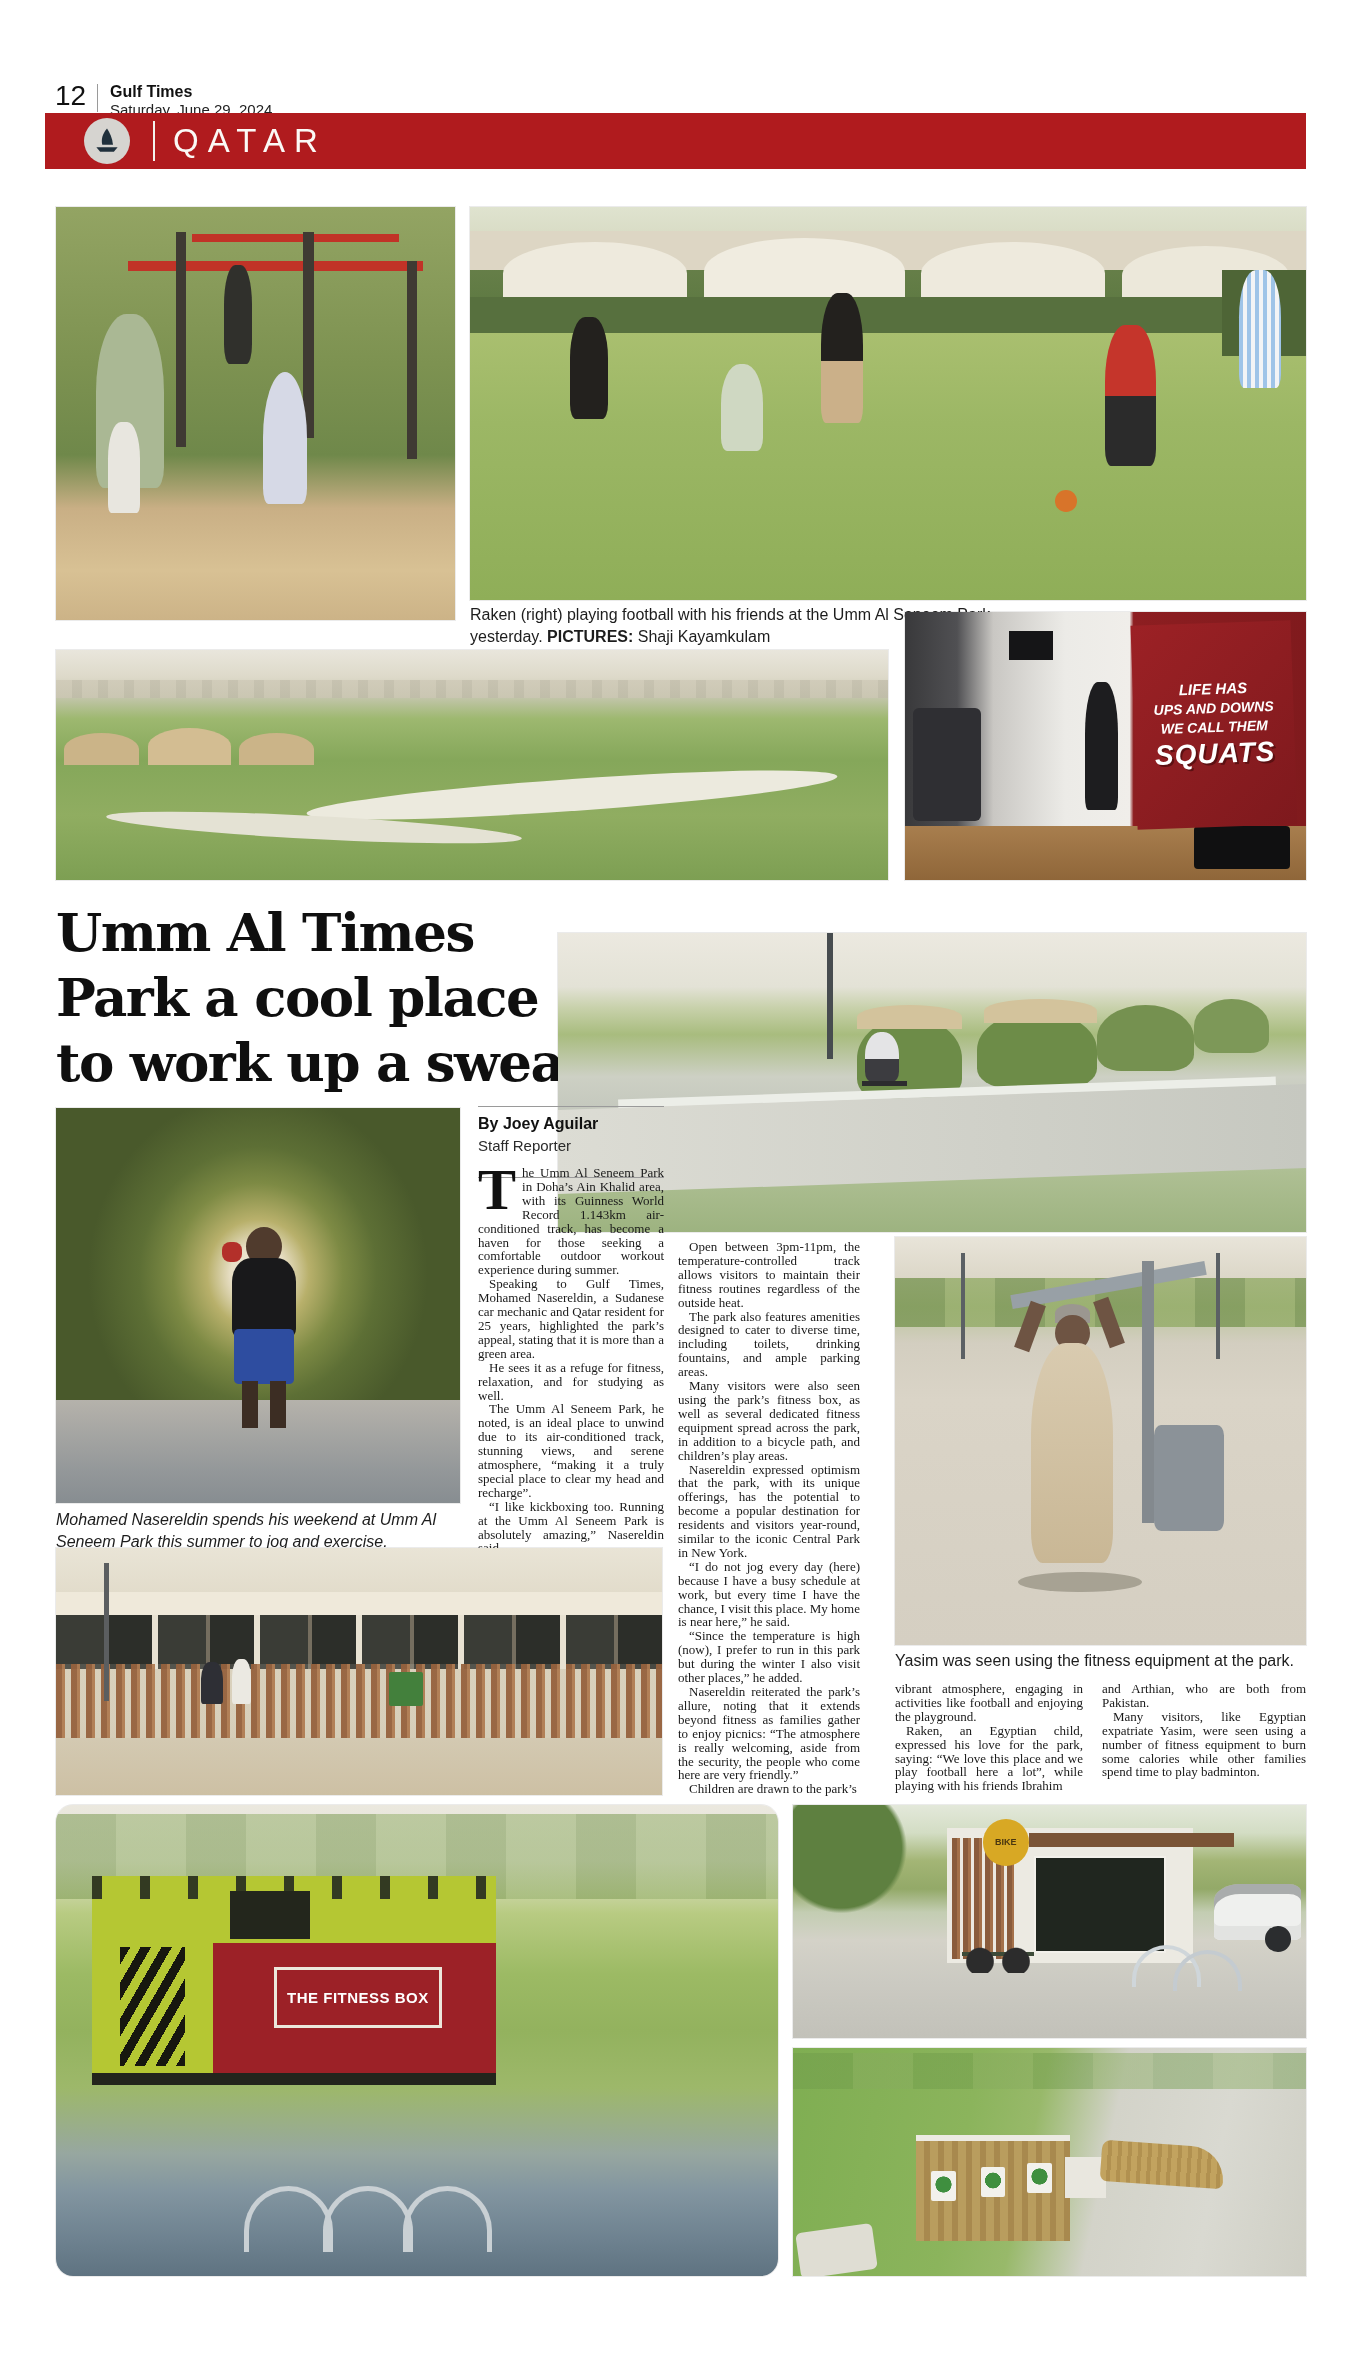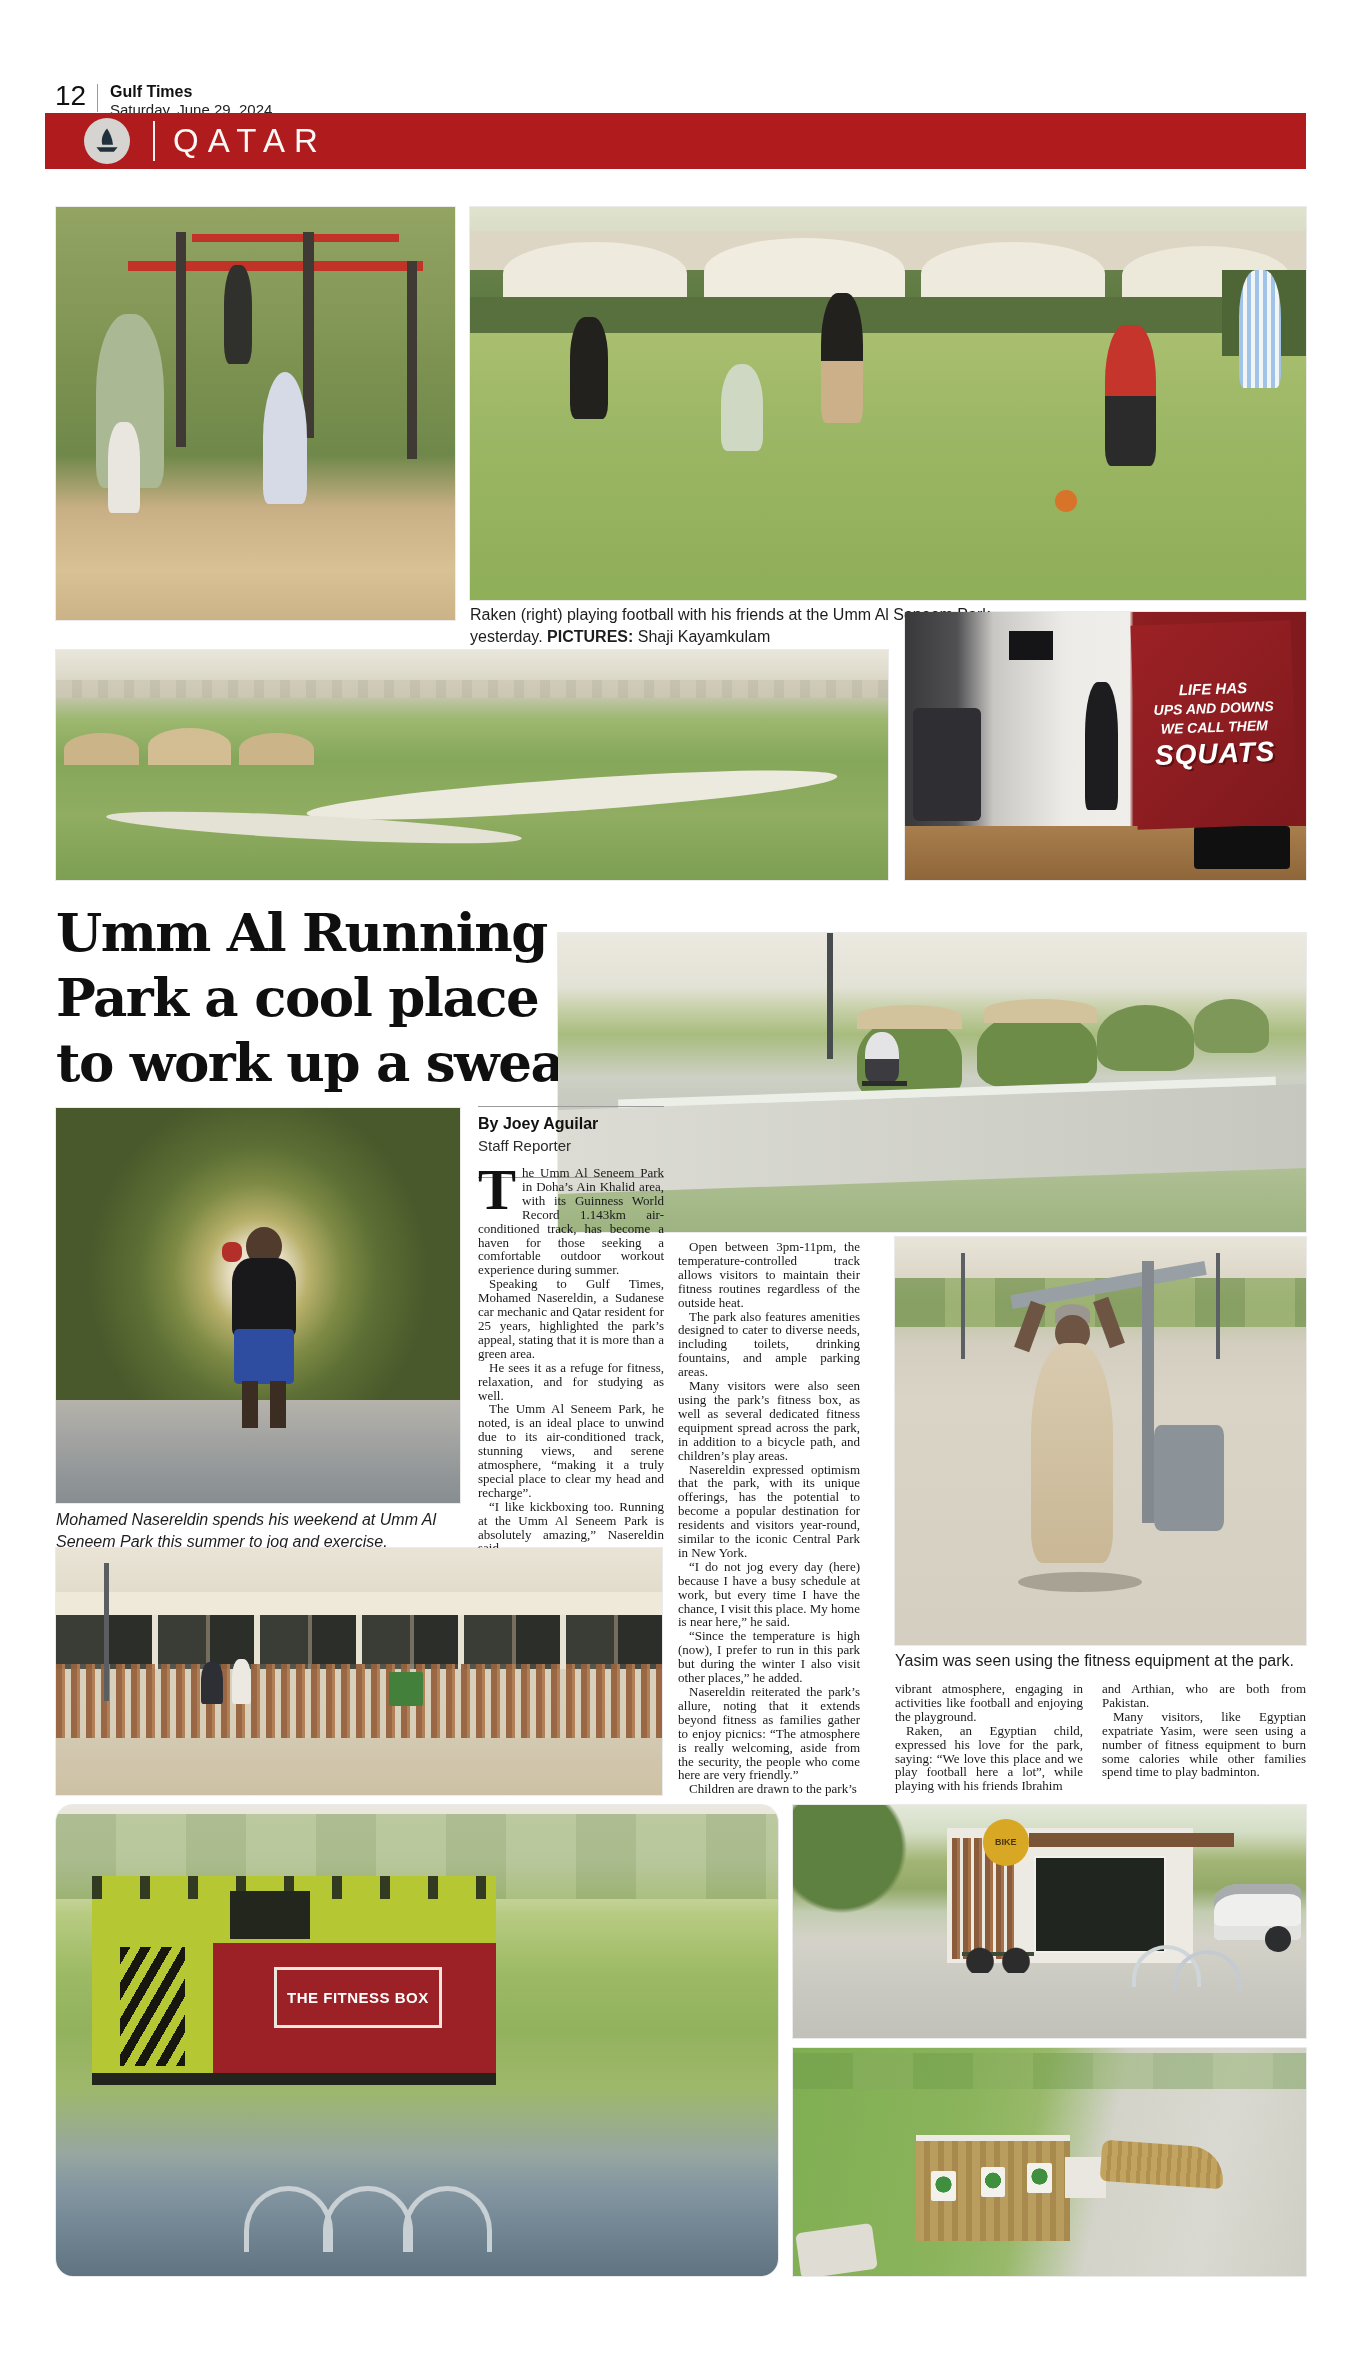--- a/index.html
+++ b/index.html
@@ -122,21 +122,21 @@
   <div class="ph p-panorama" style="left:56px;top:650px;width:832px;height:230px;">
     <div style="left:0;top:13%;width:100%;height:8%;background:repeating-linear-gradient(90deg,#cdc7b5 0 16px,#bfbaa8 16px 26px);opacity:.7;"></div>
     <div style="left:1%;top:36%;width:9%;height:14%;background:#cbb488;border-radius:50% 50% 0 0;"></div>
     <div style="left:11%;top:34%;width:10%;height:16%;background:#d3bd92;border-radius:50% 50% 0 0;"></div>
     <div style="left:22%;top:36%;width:9%;height:14%;background:#cbb488;border-radius:50% 50% 0 0;"></div>
     <div style="left:30%;top:56%;width:64%;height:14%;background:#eceade;border-radius:50%;transform:rotate(-4deg);"></div>
     <div style="left:6%;top:72%;width:50%;height:10%;background:#e4e2d4;border-radius:50%;transform:rotate(3deg);"></div>
   </div>
 
   <h1 class="headline" style="left:56px;top:900px;width:600px;">
-    <span>Umm Al Running</span>
+    <span>Umm Al Times</span>
     <span>Park a cool place</span>
     <span>to work up a sweat</span>
   </h1>
 
   <div class="ph p-scooter" style="left:558px;top:933px;width:748px;height:299px;">
     <div style="left:40%;top:28%;width:14%;height:28%;background:#6d8c48;border-radius:50% 50% 25% 25%;"></div>
     <div style="left:56%;top:26%;width:16%;height:26%;background:#6d8c48;border-radius:50% 50% 25% 25%;"></div>
     <div style="left:72%;top:24%;width:13%;height:22%;background:#759150;border-radius:50% 50% 25% 25%;"></div>
     <div style="left:85%;top:22%;width:10%;height:18%;background:#7d9858;border-radius:50% 50% 25% 25%;"></div>
     <div style="left:40%;top:24%;width:14%;height:8%;background:#d3c39c;border-radius:50% 50% 0 0;"></div>
@@ -170,21 +170,21 @@
   <div class="col" style="left:478px;top:1166px;width:186px;">
     <p><span class="dropcap">T</span><span>he Umm Al Seneem Park in Doha’s Ain Khalid area, with its Guinness World Record 1.143km air-conditioned track, has become a haven for those seeking a comfortable outdoor workout experience during summer.</span></p>
     <p class="ind">Speaking to Gulf Times, Mohamed Nasereldin, a Sudanese car mechanic and Qatar resident for 25 years, highlighted the park’s appeal, stating that it is more than a green area.</p>
     <p class="ind">He sees it as a refuge for fitness, relaxation, and for studying as well.</p>
     <p class="ind">The Umm Al Seneem Park, he noted, is an ideal place to unwind due to its air-conditioned track, stunning views, and serene atmosphere, “making it a truly special place to clear my head and recharge”.</p>
     <p class="ind">“I like kickboxing too. Running at the Umm Al Seneem Park is absolutely amazing,” Nasereldin said.</p>
   </div>
 
   <div class="col" style="left:678px;top:1240px;width:182px;">
     <p class="ind">Open between 3pm-11pm, the temperature-controlled track allows visitors to maintain their fitness routines regardless of the outside heat.</p>
-    <p class="ind">The park also features amenities designed to cater to diverse needs, including toilets, drinking fountains, and ample parking areas.</p>
+    <p class="ind">The park also features amenities designed to cater to diverse time, including toilets, drinking fountains, and ample parking areas.</p>
     <p class="ind">Many visitors were also seen using the park’s fitness box, as well as several dedicated fitness equipment spread across the park, in addition to a bicycle path, and children’s play areas.</p>
     <p class="ind">Nasereldin expressed optimism that the park, with its unique offerings, has the potential to become a popular destination for residents and visitors year-round, similar to the iconic Central Park in New York.</p>
     <p class="ind">“I do not jog every day (here) because I have a busy schedule at work, but every time I have the chance, I visit this place. My home is near here,” he said.</p>
     <p class="ind">“Since the temperature is high (now), I prefer to run in this park but during the winter I also visit other places,” he added.</p>
     <p class="ind">Nasereldin reiterated the park’s allure, noting that it extends beyond fitness as families gather to enjoy picnics: “The atmosphere is really welcoming, aside from the security, the people who come here are very friendly.”</p>
     <p class="ind">Children are drawn to the park’s</p>
   </div>
 
   <div class="ph p-yasim" style="left:895px;top:1237px;width:411px;height:408px;">
     <div style="left:0;top:10%;width:100%;height:12%;background:repeating-linear-gradient(90deg,rgba(122,150,84,.8) 0 50px,rgba(148,172,104,.8) 50px 100px);"></div>

